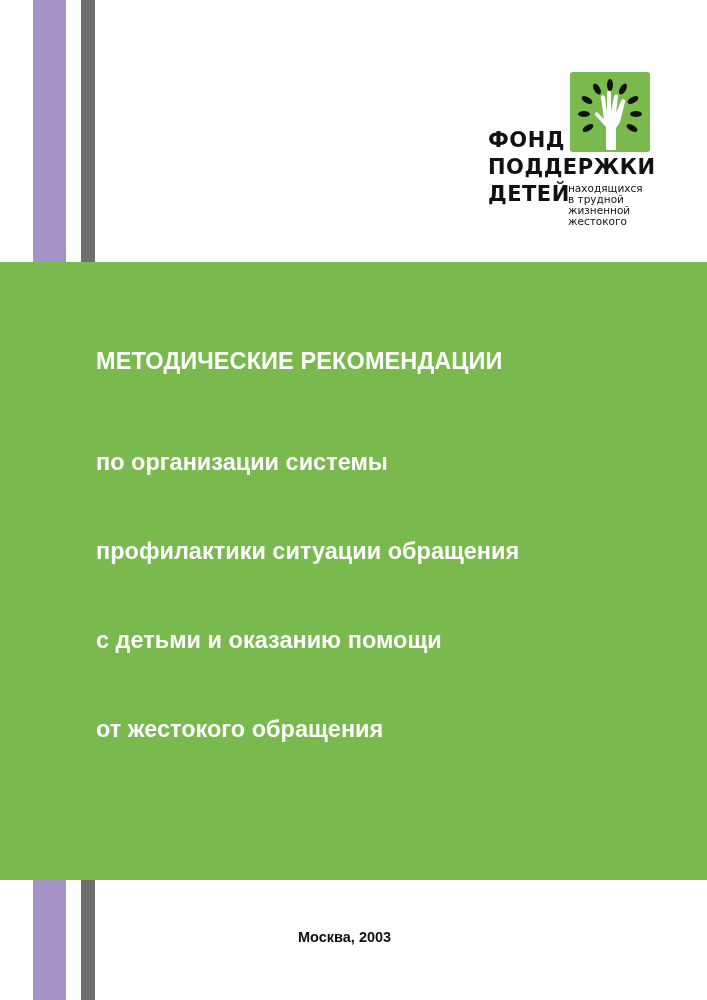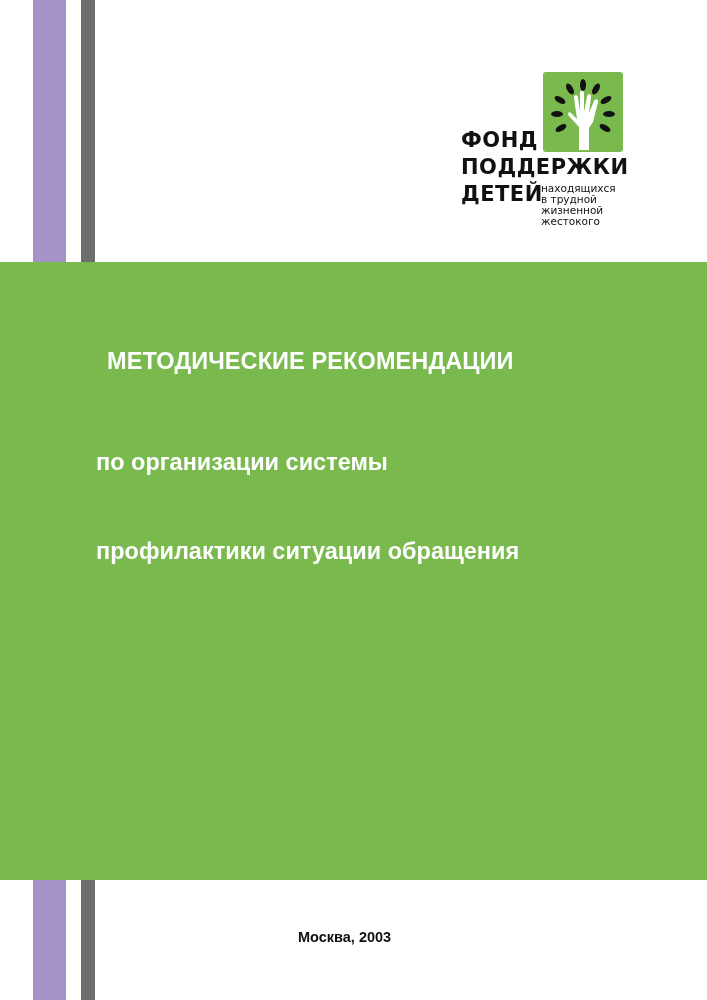--- a/index.html
+++ b/index.html
@@ -12,42 +12,42 @@
     .stripe.purple { left: 33px; width: 33px; background: #a593c8; }
     .stripe.gray { left: 81px; width: 14px; background: #6e6e6e; }
     .stripe.top { top: 0; height: 262px; }
     .stripe.bottom { top: 880px; height: 120px; }
 
     .green-band {
       position: absolute; left: 0; top: 262px; width: 707px; height: 618px;
       background: #79b94e;
     }
 
-    .logo { position: absolute; left: 461px; top: 72px; width: 180px; height: 170px; }
+    .logo { position: absolute; left: 488px; top: 72px; width: 180px; height: 170px; }
     .logo-square {
       position: absolute; left: 82px; top: 0; width: 80px; height: 80px;
       background: #79b94e; border-radius: 3px;
     }
     .logo-square svg { width: 80px; height: 80px; display: block; }
     .logo-word {
       position: absolute; font-weight: bold; color: #111;
       font-family: "DejaVu Sans", sans-serif; letter-spacing: 0.5px;
       line-height: 1;
     }
     .logo-w1 { left: 0; top: 58px; font-size: 21px; }
     .logo-w2 { left: 0; top: 85px; font-size: 21px; }
     .logo-w3 { left: 0; top: 112px; font-size: 21px; }
     .logo-sub {
       position: absolute; left: 80px; top: 111px; font-size: 10.5px;
       line-height: 11px; color: #111; font-family: "DejaVu Sans", sans-serif;
     }
     .logo-sub span { display: block; }
 
     .title {
-      position: absolute; left: 107px; top: 348px; color: #ffffff;
+      position: absolute; left: 96px; top: 348px; color: #ffffff;
       font-weight: bold; font-size: 23.5px; letter-spacing: 0.1px;
     }
     .subtitle {
       position: absolute; left: 96px; top: 394px; color: #ffffff;
       font-weight: bold; font-size: 23.5px; line-height: 41px;
     }
     .subtitle span { display: block; margin-top: 48px; }
 
     .footer-city {
       position: absolute; left: 298px; top: 929px; font-weight: bold;
@@ -87,18 +87,20 @@
     <span>жестокого</span>
   </div>
 </div>
 
 <div class="green-band"></div>
 
 <div class="title">МЕТОДИЧЕСКИЕ РЕКОМЕНДАЦИИ</div>
 <div class="subtitle">
   <span>по организации системы</span>
   <span>профилактики ситуации обращения</span>
+  <span>с детьми и оказанию помощи</span>
+  <span>от жестокого обращения</span>
 </div>
 
 <div class="stripe purple bottom"></div>
 <div class="stripe gray bottom"></div>
 
 <div class="footer-city">Москва, 2003</div>
 
 </body></html>

